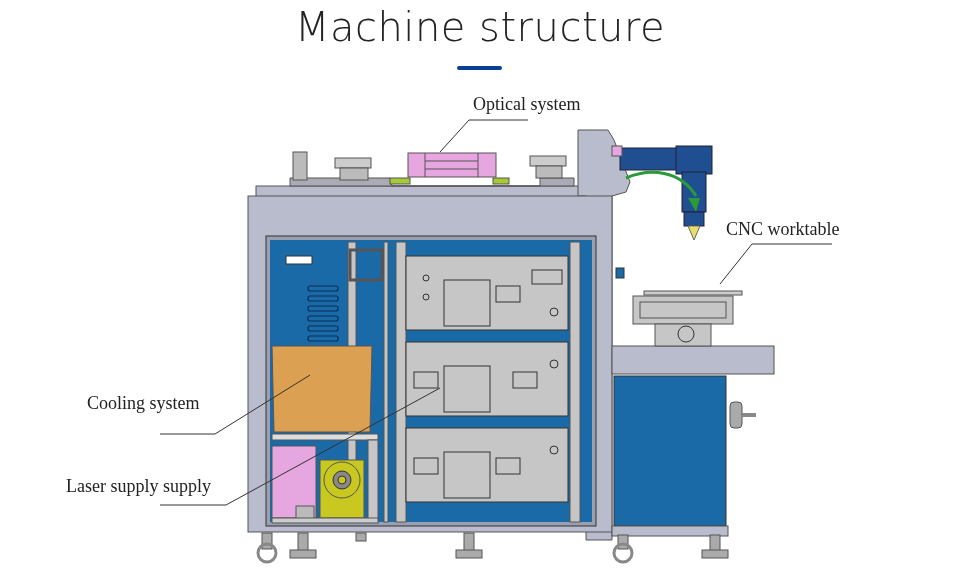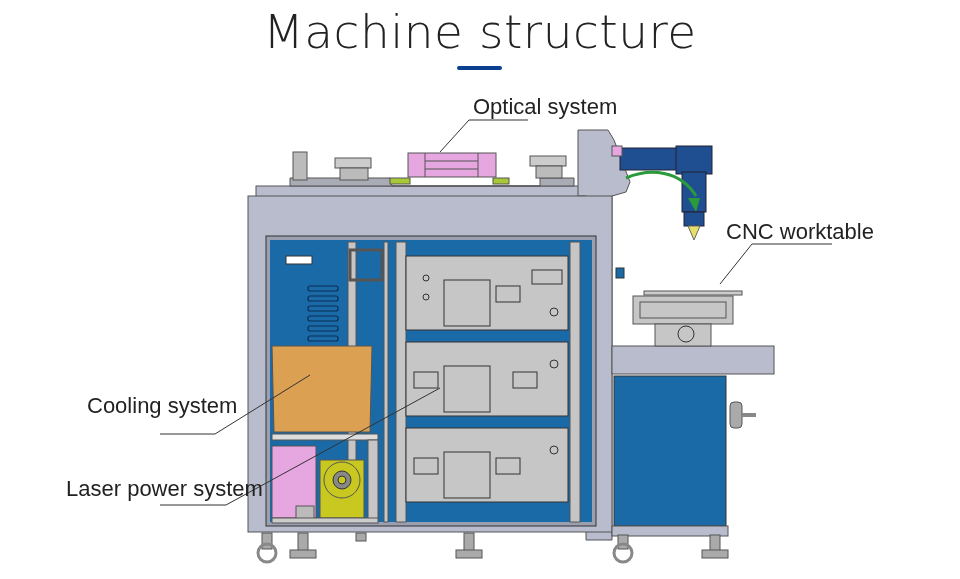--- a/index.html
+++ b/index.html
@@ -1,19 +1,19 @@
 <!DOCTYPE html>
 <html><head>
 <meta charset="utf-8">
 <style>
   html, body { margin: 0; padding: 0; background: #ffffff; }
   body { width: 960px; height: 579px; position: relative; overflow: hidden; font-family: "Liberation Sans", "DejaVu Sans", sans-serif; }
-  .title { position: absolute; left: 0; width: 960px; top: 4px; text-align: center; font-size: 47px; color: #222; font-weight: normal; letter-spacing: 0.5px; font-family: "DejaVu Sans", sans-serif; font-weight: 300; }
+  .title { position: absolute; left: 0; width: 960px; top: 4px; text-align: center; font-size: 40px; color: #222; font-weight: normal; letter-spacing: 0.5px; font-family: "DejaVu Sans", sans-serif; font-weight: 300; }
   .title-underline { position: absolute; left: 457px; top: 66px; width: 45px; height: 4px; border-radius: 2px; background: #0b3f8f; }
-  .label { position: absolute; font-size: 22px; color: #222; font-family: Liberation Sans, sans-serif; white-space: nowrap; }
+  .label { position: absolute; font-size: 18px; color: #222; font-family: Liberation Serif, serif; white-space: nowrap; }
   svg.machine { position: absolute; left: 0; top: 0; }
 </style>
 </head>
 <body>
 
 <div class="title">Machine structure</div>
 <div class="title-underline"></div>
 
 <svg class="machine" width="960" height="579" viewBox="0 0 960 579">
 
@@ -136,13 +136,13 @@
     <polyline points="528,120 469,120 440,152"></polyline>
     <polyline points="832,244 752,244 720,284"></polyline>
     <polyline points="160,434 215,434 310,375"></polyline>
     <polyline points="160,505 226,505 440,388"></polyline>
   </g>
 </svg>
 
 <div class="label" style="left:473px; top:94px;">Optical system</div>
 <div class="label" style="left:726px; top:219px;text-align:center;">CNC worktable</div>
 <div class="label" style="left:87px; top:393px;">Cooling system</div>
-<div class="label" style="left:66px; top:476px;">Laser power system</div>
+<div class="label" style="left:66px; top:476px;">Laser supply supply</div>
 
 </body></html>

